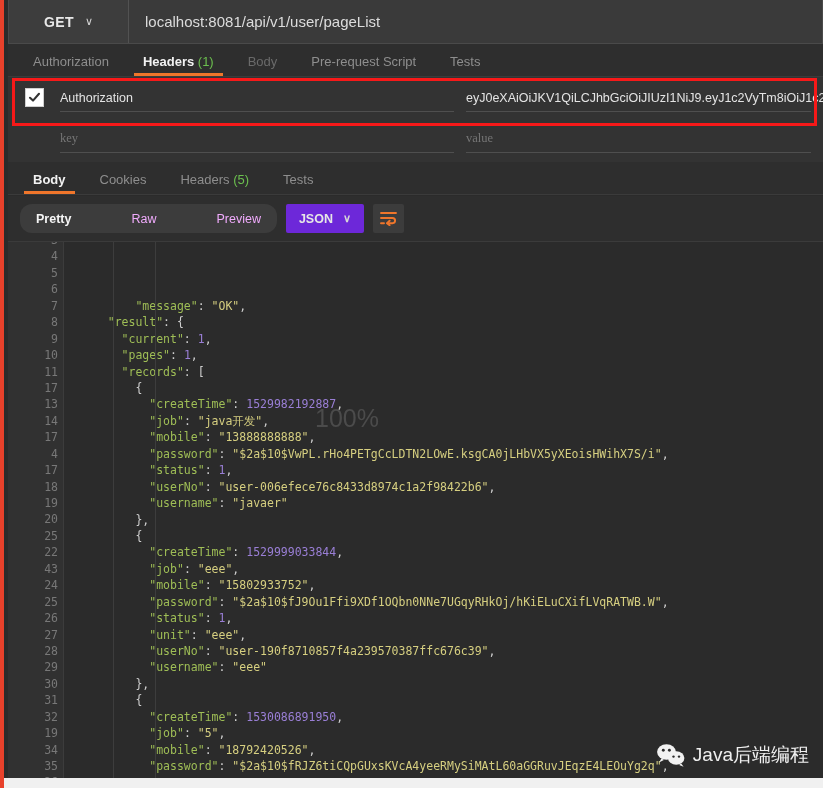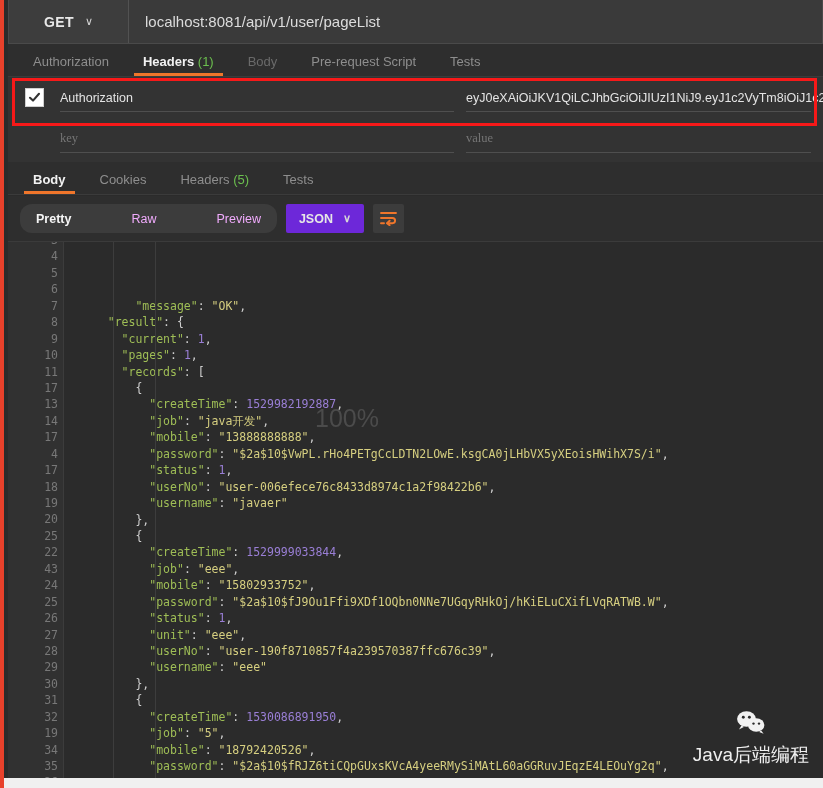--- a/index.html
+++ b/index.html
@@ -285,21 +285,20 @@
     pointer-events: none;
   }
   .wm {
     position: absolute;
     right: 14px; bottom: 20px;
     display: flex;
     align-items: center;
     gap: 7px;
     z-index: 25;
     pointer-events: none;
-    flex-direction: column;
   }
   .wm-text {
     color: #f0f0f0;
     font-size: 19px;
     font-family: "Liberation Sans", sans-serif;
   }
 
   .bottom-edge {
     position: absolute;
     left: 0; bottom: 0;

